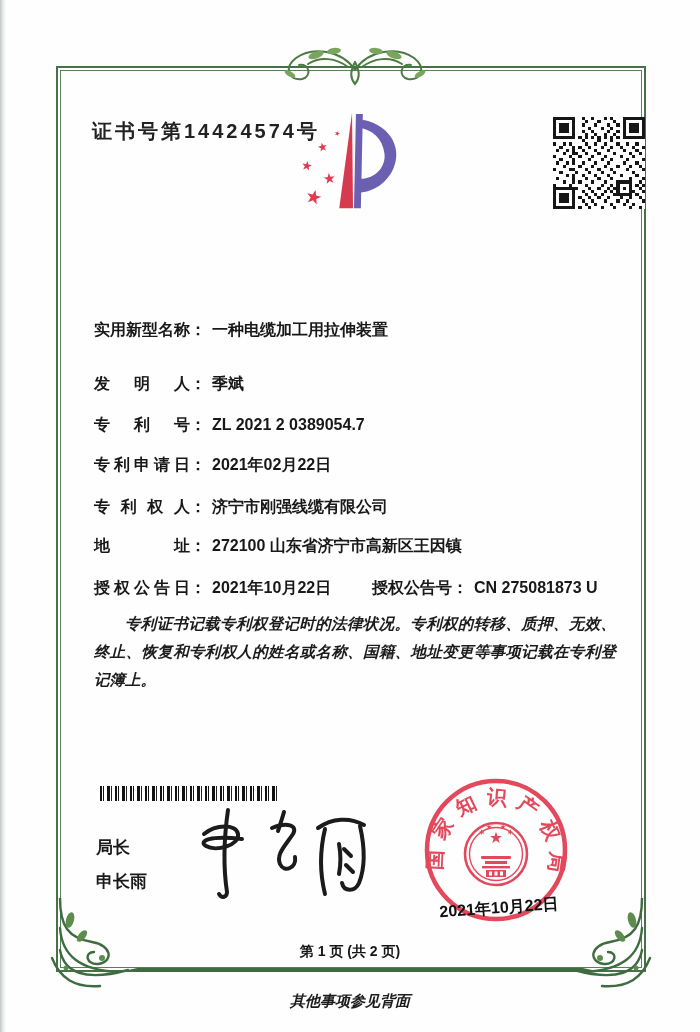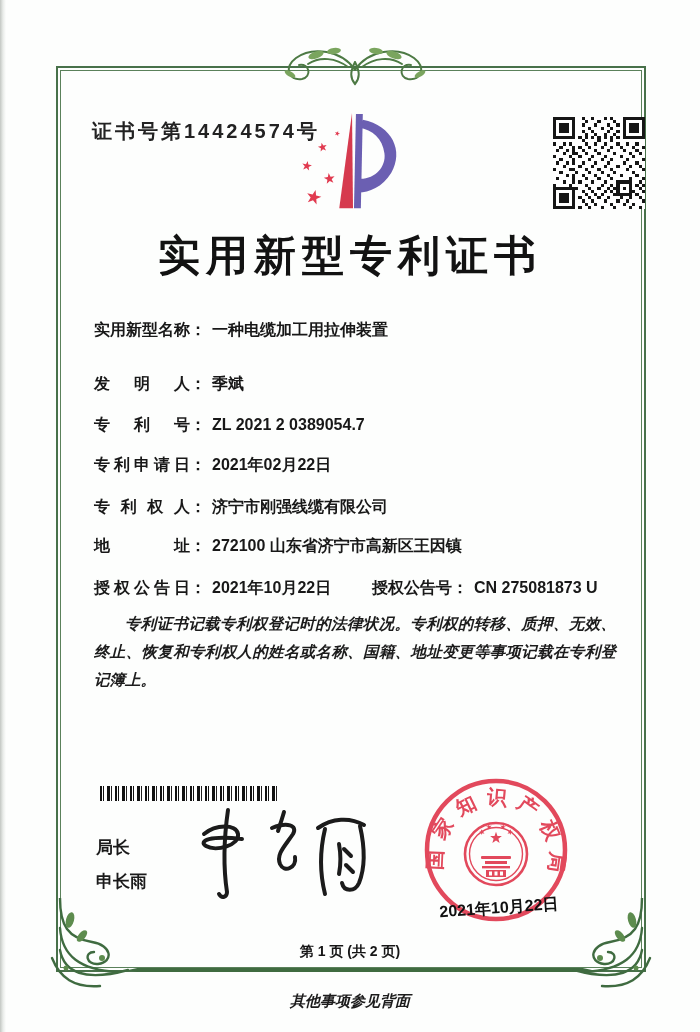--- a/index.html
+++ b/index.html
@@ -196,21 +196,20 @@
       <rect x="2" y="2" width="3" height="3"></rect>
         <rect x="24" y="2" width="3" height="3"></rect>
         <rect x="2" y="24" width="3" height="3"></rect>
       <rect x="20" y="20" width="5" height="5"></rect>
     </g>
     <rect x="21" y="21" width="3" height="3" fill="#fff"></rect>
     <rect x="22" y="22" width="1" height="1" fill="#161616"></rect>
     <path fill="#161616" d="M9,0h1v1h-1z M12,0h1v1h-1z M16,0h1v1h-1z M18,0h1v1h-1z M10,1h1v1h-1z M14,1h1v1h-1z M19,1h1v1h-1z M9,2h1v1h-1z M13,2h1v1h-1z M17,2h1v1h-1z M20,2h1v1h-1z M11,3h1v1h-1z M15,3h1v1h-1z M18,3h1v1h-1z M9,4h1v1h-1z M12,4h1v1h-1z M17,4h1v1h-1z M20,4h1v1h-1z M10,5h1v1h-1z M13,5h1v1h-1z M16,5h1v1h-1z M19,5h1v1h-1z M8,6h1v1h-1z M10,6h1v1h-1z M12,6h1v1h-1z M14,6h1v1h-1z M16,6h1v1h-1z M18,6h1v1h-1z M20,6h1v1h-1z M9,7h1v1h-1z M14,7h1v1h-1z M18,7h1v1h-1z M0,8h1v1h-1z M3,8h1v1h-1z M5,8h1v1h-1z M10,8h1v1h-1z M13,8h1v1h-1z M16,8h1v1h-1z M20,8h1v1h-1z M23,8h1v1h-1z M26,8h1v1h-1z M2,9h1v1h-1z M6,9h1v1h-1z M8,9h1v1h-1z M11,9h1v1h-1z M15,9h1v1h-1z M18,9h1v1h-1z M21,9h1v1h-1z M25,9h1v1h-1z M28,9h1v1h-1z M1,10h1v1h-1z M4,10h1v1h-1z M6,10h1v1h-1z M9,10h1v1h-1z M13,10h1v1h-1z M17,10h1v1h-1z M22,10h1v1h-1z M26,10h1v1h-1z M3,11h1v1h-1z M6,11h1v1h-1z M7,11h1v1h-1z M10,11h1v1h-1z M14,11h1v1h-1z M19,11h1v1h-1z M24,11h1v1h-1z M27,11h1v1h-1z M0,12h1v1h-1z M5,12h1v1h-1z M8,12h1v1h-1z M12,12h1v1h-1z M16,12h1v1h-1z M21,12h1v1h-1z M25,12h1v1h-1z M2,13h1v1h-1z M6,13h1v1h-1z M11,13h1v1h-1z M15,13h1v1h-1z M18,13h1v1h-1z M23,13h1v1h-1z M28,13h1v1h-1z M1,14h1v1h-1z M4,14h1v1h-1z M6,14h1v1h-1z M9,14h1v1h-1z M13,14h1v1h-1z M17,14h1v1h-1z M22,14h1v1h-1z M26,14h1v1h-1z M3,15h1v1h-1z M8,15h1v1h-1z M12,15h1v1h-1z M16,15h1v1h-1z M20,15h1v1h-1z M24,15h1v1h-1z M27,15h1v1h-1z M0,16h1v1h-1z M5,16h1v1h-1z M6,16h1v1h-1z M10,16h1v1h-1z M14,16h1v1h-1z M18,16h1v1h-1z M23,16h1v1h-1z M28,16h1v1h-1z M2,17h1v1h-1z M7,17h1v1h-1z M11,17h1v1h-1z M15,17h1v1h-1z M19,17h1v1h-1z M25,17h1v1h-1z M4,18h1v1h-1z M6,18h1v1h-1z M9,18h1v1h-1z M13,18h1v1h-1z M17,18h1v1h-1z M21,18h1v1h-1z M26,18h1v1h-1z M1,19h1v1h-1z M6,19h1v1h-1z M10,19h1v1h-1z M14,19h1v1h-1z M18,19h1v1h-1z M24,19h1v1h-1z M28,19h1v1h-1z M3,20h1v1h-1z M6,20h1v1h-1z M8,20h1v1h-1z M12,20h1v1h-1z M16,20h1v1h-1z M27,20h1v1h-1z M0,21h1v1h-1z M5,21h1v1h-1z M10,21h1v1h-1z M15,21h1v1h-1z M18,21h1v1h-1z M26,21h1v1h-1z M28,21h1v1h-1z M2,22h1v1h-1z M7,22h1v1h-1z M11,22h1v1h-1z M14,22h1v1h-1z M17,22h1v1h-1z M19,22h1v1h-1z M27,22h1v1h-1z M9,23h1v1h-1z M12,23h1v1h-1z M16,23h1v1h-1z M18,23h1v1h-1z M25,23h1v1h-1z M28,23h1v1h-1z M10,24h1v1h-1z M13,24h1v1h-1z M15,24h1v1h-1z M19,24h1v1h-1z M26,24h1v1h-1z M8,25h1v1h-1z M11,25h1v1h-1z M14,25h1v1h-1z M17,25h1v1h-1z M21,25h1v1h-1z M24,25h1v1h-1z M27,25h1v1h-1z M9,26h1v1h-1z M12,26h1v1h-1z M16,26h1v1h-1z M20,26h1v1h-1z M23,26h1v1h-1z M28,26h1v1h-1z M10,27h1v1h-1z M13,27h1v1h-1z M18,27h1v1h-1z M22,27h1v1h-1z M25,27h1v1h-1z M8,28h1v1h-1z M11,28h1v1h-1z M15,28h1v1h-1z M19,28h1v1h-1z M24,28h1v1h-1z M27,28h1v1h-1z"></path>
   </svg>
 
-  <div class="title">实用新型专利证书</div>
 
   <div class="fields">
     <div class="frow">
       <span class="flabel">实用新型名称</span><span class="fcolon">：</span><span class="fvalue">一种电缆加工用拉伸装置</span>
     </div>
     <div class="frow">
       <span class="flabel">发明人</span><span class="fcolon">：</span><span class="fvalue">季斌</span>
     </div>
     <div class="frow">
       <span class="flabel">专利号</span><span class="fcolon">：</span><span class="fvalue">ZL 2021 2 0389054.7</span>

